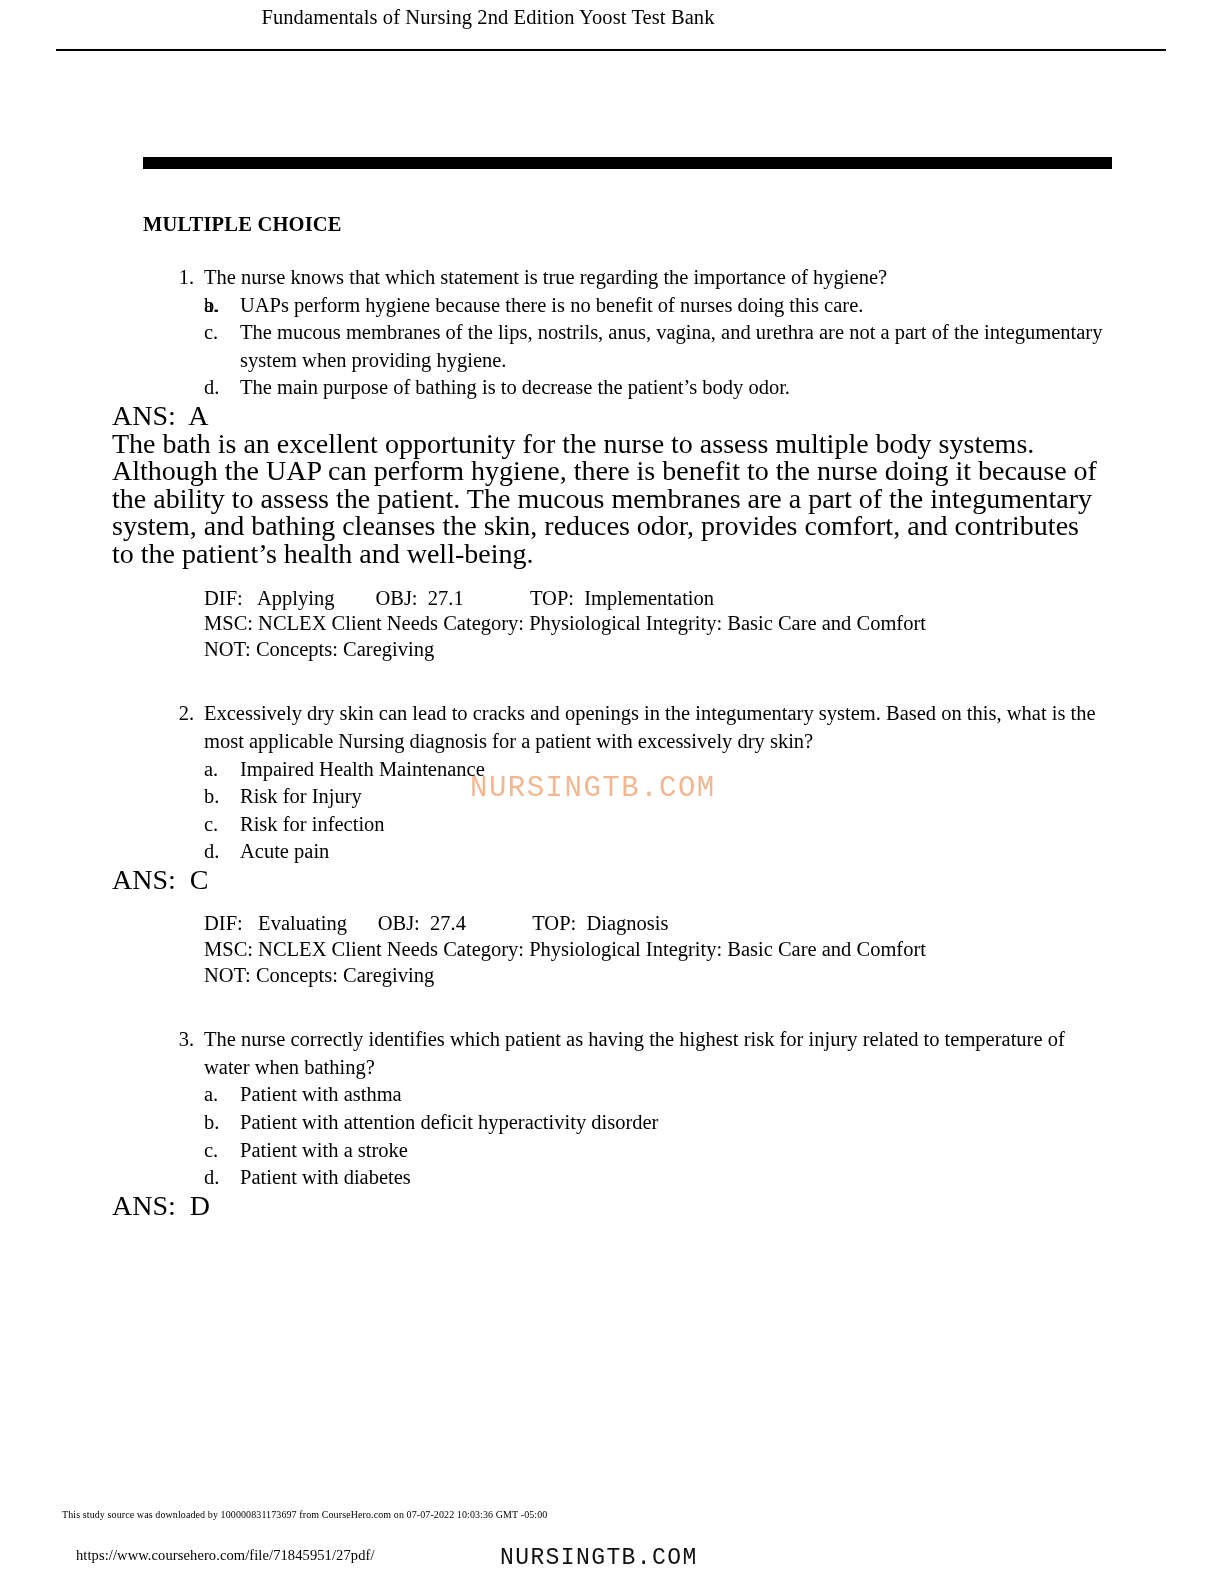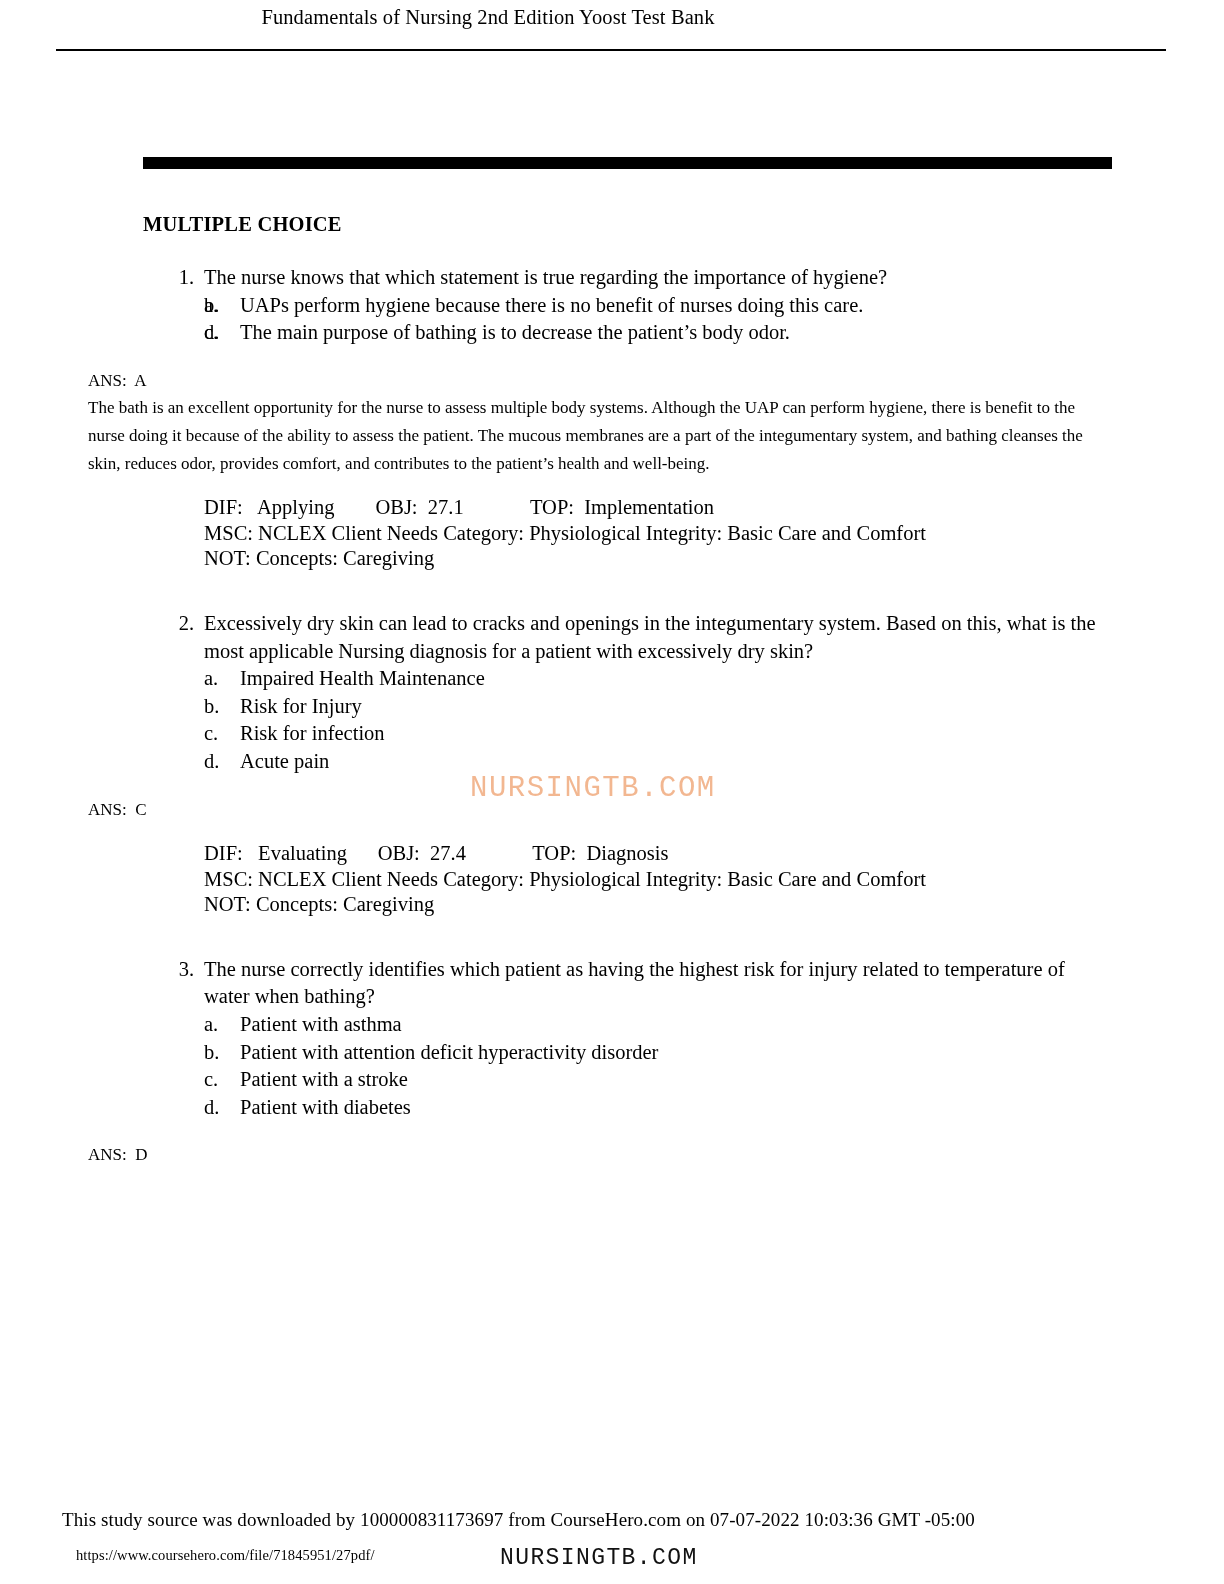--- a/index.html
+++ b/index.html
@@ -111,25 +111,24 @@
   .opt-letter {
     position: absolute;
     left: 204px;
     width: 26px;
     text-align: left;
     font-size: 20.5px;
     line-height: 27.6px;
   }
 
   .answer-block {
-    padding-left: 88px;
+    padding-left: 112px;
     padding-right: 118px;
-    font-size: 17px;
-    line-height: 27.6px;
-    margin-top: 20px;
+    font-size: 28px;
+    line-height: 27.6px;
   }
   .ans-line { white-space: pre; }
   .rationale { margin-top: 0; }
 
   .meta-block {
     padding-left: 204px;
     padding-right: 118px;
     font-size: 20.5px;
     line-height: 25.6px;
     margin-top: 18px;
@@ -164,21 +163,21 @@
     letter-spacing: 1.4px;
     color: #111111;
     white-space: nowrap;
   }
 
   
   .footer-note {
     position: absolute;
     top: 1509px;
     left: 62px;
-    font-size: 19px;
+    font-size: 10px;
     letter-spacing: 0.1px;
     white-space: nowrap;
     text-align: right;
   }
   .footer-url {
     position: absolute;
     top: 1547px;
     left: 76px;
     font-size: 14.5px;
     letter-spacing: 0.1px;
@@ -208,20 +207,21 @@
       <div class="options">
         <div class="opt-row">
           <span class="opt-letter">a.</span>
         </div>
         <div class="opt-row">
           <span class="opt-letter">b.</span>
           <span>UAPs perform hygiene because there is no benefit of nurses doing this care.</span>
         </div>
         <div class="opt-row">
           <span class="opt-letter">c.</span>
+          <span>The mucous membranes of the lips, nostrils, anus, vagina, and urethra are not a part of the integumentary system when providing hygiene.</span>
         </div>
         <div class="opt-row">
           <span class="opt-letter">d.</span>
           <span>The main purpose of bathing is to decrease the patient’s body odor.</span>
         </div>
       </div>
       <div class="answer-block">
         <div class="ans-line">ANS:  A</div>
         <div class="rationale">The bath is an excellent opportunity for the nurse to assess multiple body systems. Although the UAP can perform hygiene, there is benefit to the nurse doing it because of the ability to assess the patient. The mucous membranes are a part of the integumentary system, and bathing cleanses the skin, reduces odor, provides comfort, and contributes to the patient’s health and well-being.</div>
       </div>

